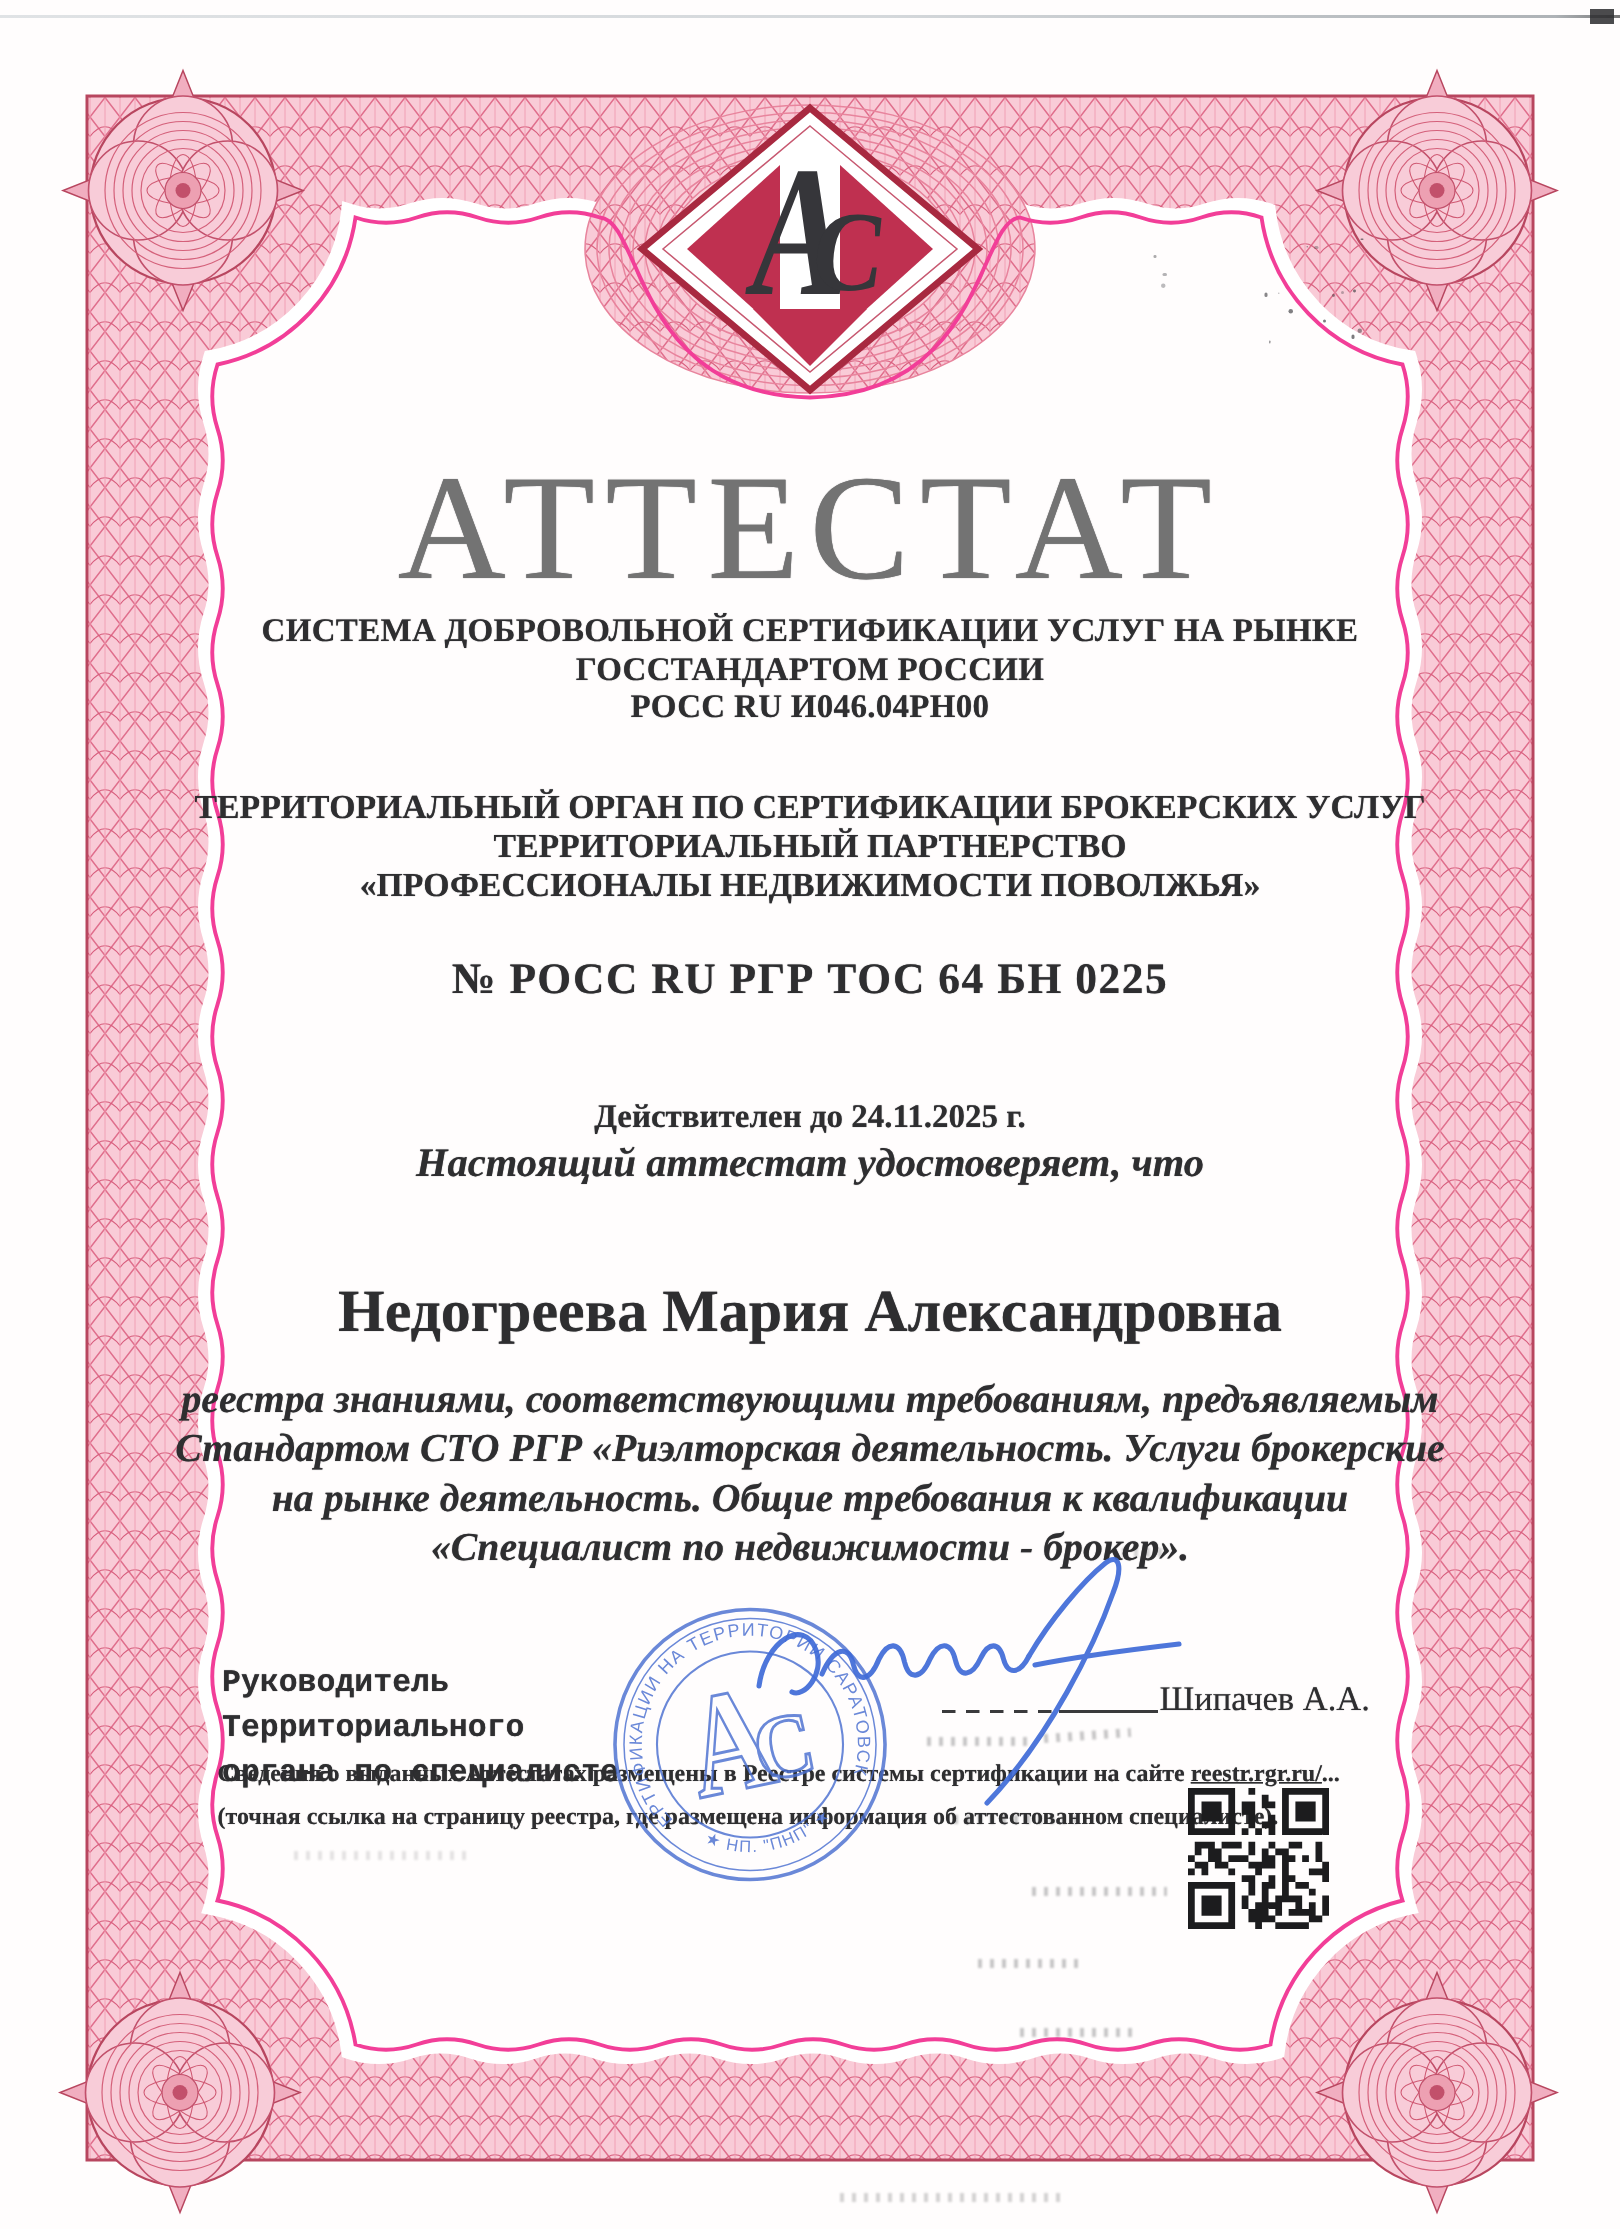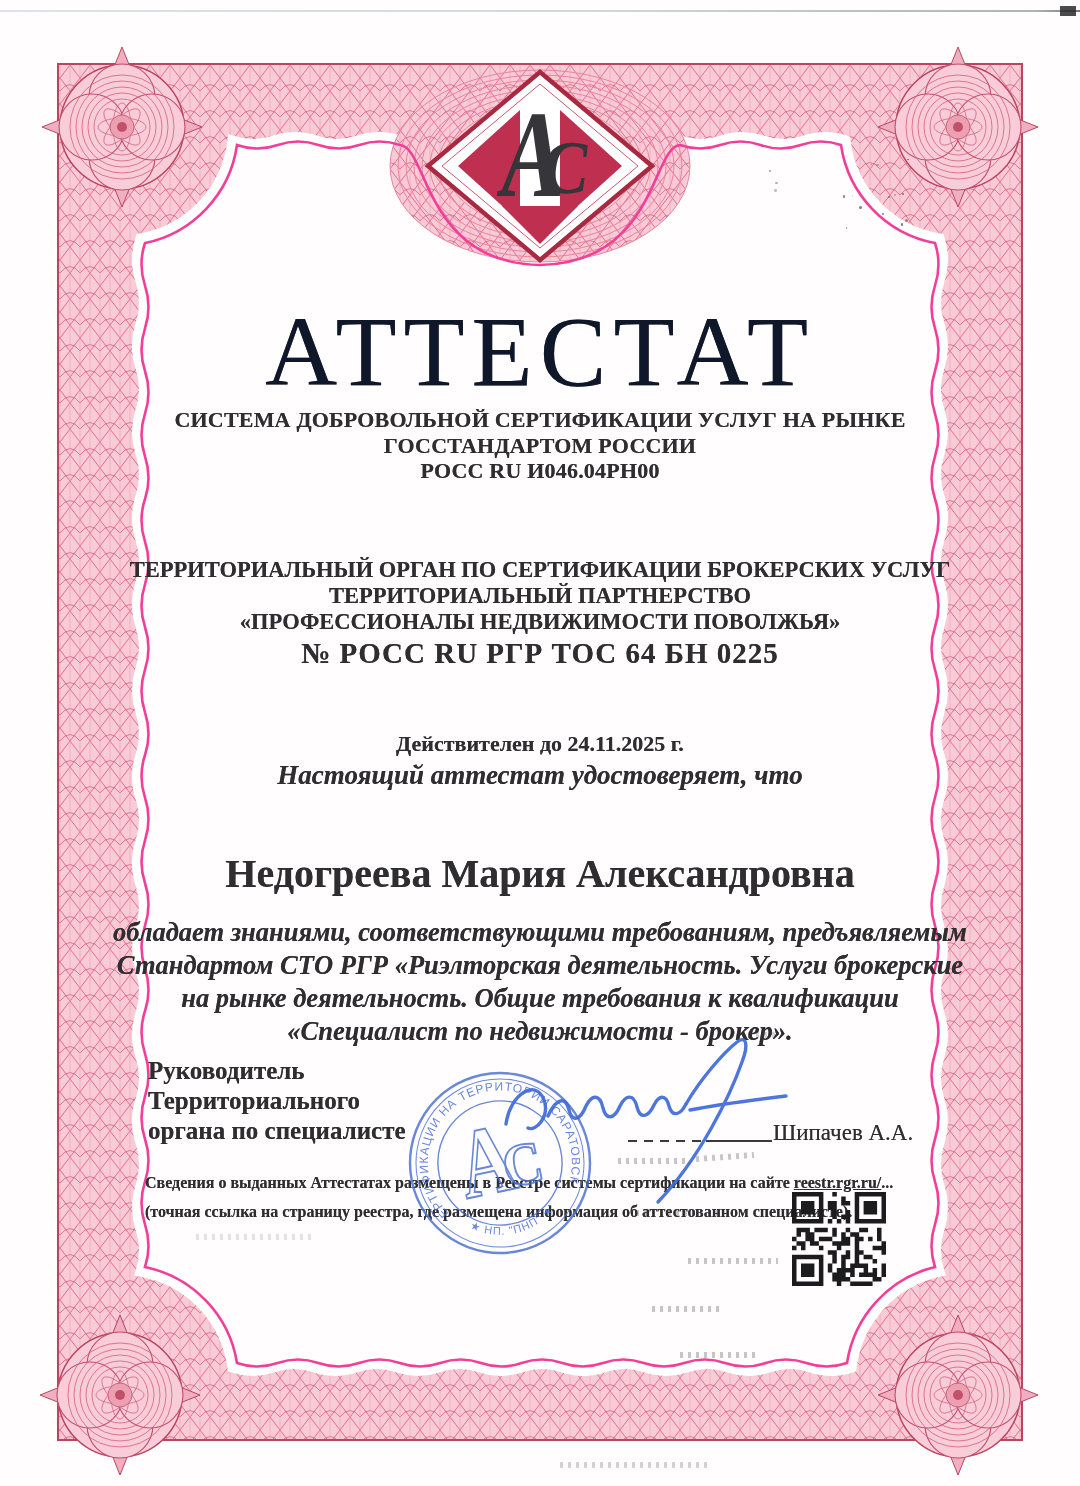--- a/index.html
+++ b/index.html
@@ -1,30 +1,30 @@
 <!DOCTYPE html>
 <html><head>
 <meta charset="utf-8">
 <style>
   html,body{margin:0;padding:0;background:#ffffff;}
   #page{position:relative;width:1080px;height:1486px;margin:0 auto;background:#fffdfd;overflow:hidden;
         font-family:"Liberation Serif",serif;color:#2e2e30;}
   svg{position:absolute;left:0;top:0;}
   .txt{position:absolute;left:95px;right:95px;text-align:center;z-index:5;
        text-shadow:0 0 .6px rgba(46,46,48,.75);}
-  .title{top:294px;font-size:100px;letter-spacing:7px;font-weight:400;color:#0f172a;}
+  .title{top:294px;font-size:100px;letter-spacing:7px;font-weight:400;color:#737373;}
   .sys{top:407px;font-size:22px;font-weight:bold;line-height:25.5px;letter-spacing:.2px;}
-  .org{top:525px;font-size:22.5px;font-weight:bold;line-height:26px;margin-top:32px;}
+  .org{top:525px;font-size:22.5px;font-weight:bold;line-height:26px;}
   .num{top:637px;font-size:29px;font-weight:bold;letter-spacing:1px;}
   .valid{top:731px;font-size:22px;font-weight:bold;}
   .certifies{top:760px;font-size:27px;font-weight:bold;font-style:italic;}
   .holder{top:850px;font-size:40px;font-weight:bold;}
   .statement{top:916px;font-size:26.5px;font-weight:bold;font-style:italic;line-height:33px;}
-  .role{position:absolute;left:148px;top:1056px;width:360px;text-align:left;z-index:5;
-        font-size:25px;font-weight:bold;line-height:30px;text-shadow:0 0 .6px rgba(46,46,48,.75);}
+  .role{position:absolute;left:148px;top:1108px;width:360px;text-align:left;z-index:5;
+        font-size:21px;font-weight:bold;line-height:30px;text-shadow:0 0 .6px rgba(46,46,48,.75);font-family:Liberation Mono, monospace;}
   .signer{position:absolute;left:773px;top:1120px;z-index:7;font-size:23px;font-weight:normal;
           text-shadow:0 0 .6px rgba(46,46,48,.75);}
   .foot{position:absolute;left:145px;top:1168px;width:790px;text-align:left;z-index:5;
         font-size:16px;font-weight:bold;line-height:29px;text-shadow:0 0 .5px rgba(46,46,48,.7);}
   .foot .lnk{text-decoration:underline;}
   .smudge{position:absolute;z-index:4;height:6px;opacity:.38;filter:blur(.6px);
           background:repeating-linear-gradient(90deg,rgba(60,60,62,.75) 0 3px,transparent 3px 8px);}
   .scanline{position:absolute;left:0;top:10px;width:1080px;height:2px;z-index:8;
             background:linear-gradient(90deg,#d8dcdf 0%,#c9ced2 55%,#9aa0a5 96%,#555 100%);opacity:.8;}
   .cornermark{position:absolute;right:4px;top:6px;width:16px;height:10px;background:#2b2b2e;z-index:8;opacity:.85;}
@@ -117,21 +117,21 @@
     <div>ТЕРРИТОРИАЛЬНЫЙ ПАРТНЕРСТВО</div>
     <div>«ПРОФЕССИОНАЛЫ НЕДВИЖИМОСТИ ПОВОЛЖЬЯ»</div>
   </div>
 
   <div class="txt num">№ РОСС RU РГР ТОС 64 БН 0225</div>
   <div class="txt valid">Действителен до 24.11.2025 г.</div>
   <div class="txt certifies">Настоящий аттестат удостоверяет, что</div>
   <div class="txt holder">Недогреева Мария Александровна</div>
 
   <div class="txt statement">
-    <div>обладает знаниями, соответствующими требованиям, предъявляемым</div>
+    <div>реестра знаниями, соответствующими требованиям, предъявляемым</div>
     <div>Стандартом СТО РГР «Риэлторская деятельность. Услуги брокерские</div>
     <div>на рынке деятельность.  Общие требования  к  квалификации</div>
     <div>«Специалист по недвижимости - брокер».</div>
   </div>
 
   <div class="role">
     <div>Руководитель Территориального</div>
     <div>органа по специалисте</div>
   </div>
   <div class="signer">Шипачев А.А.</div>

